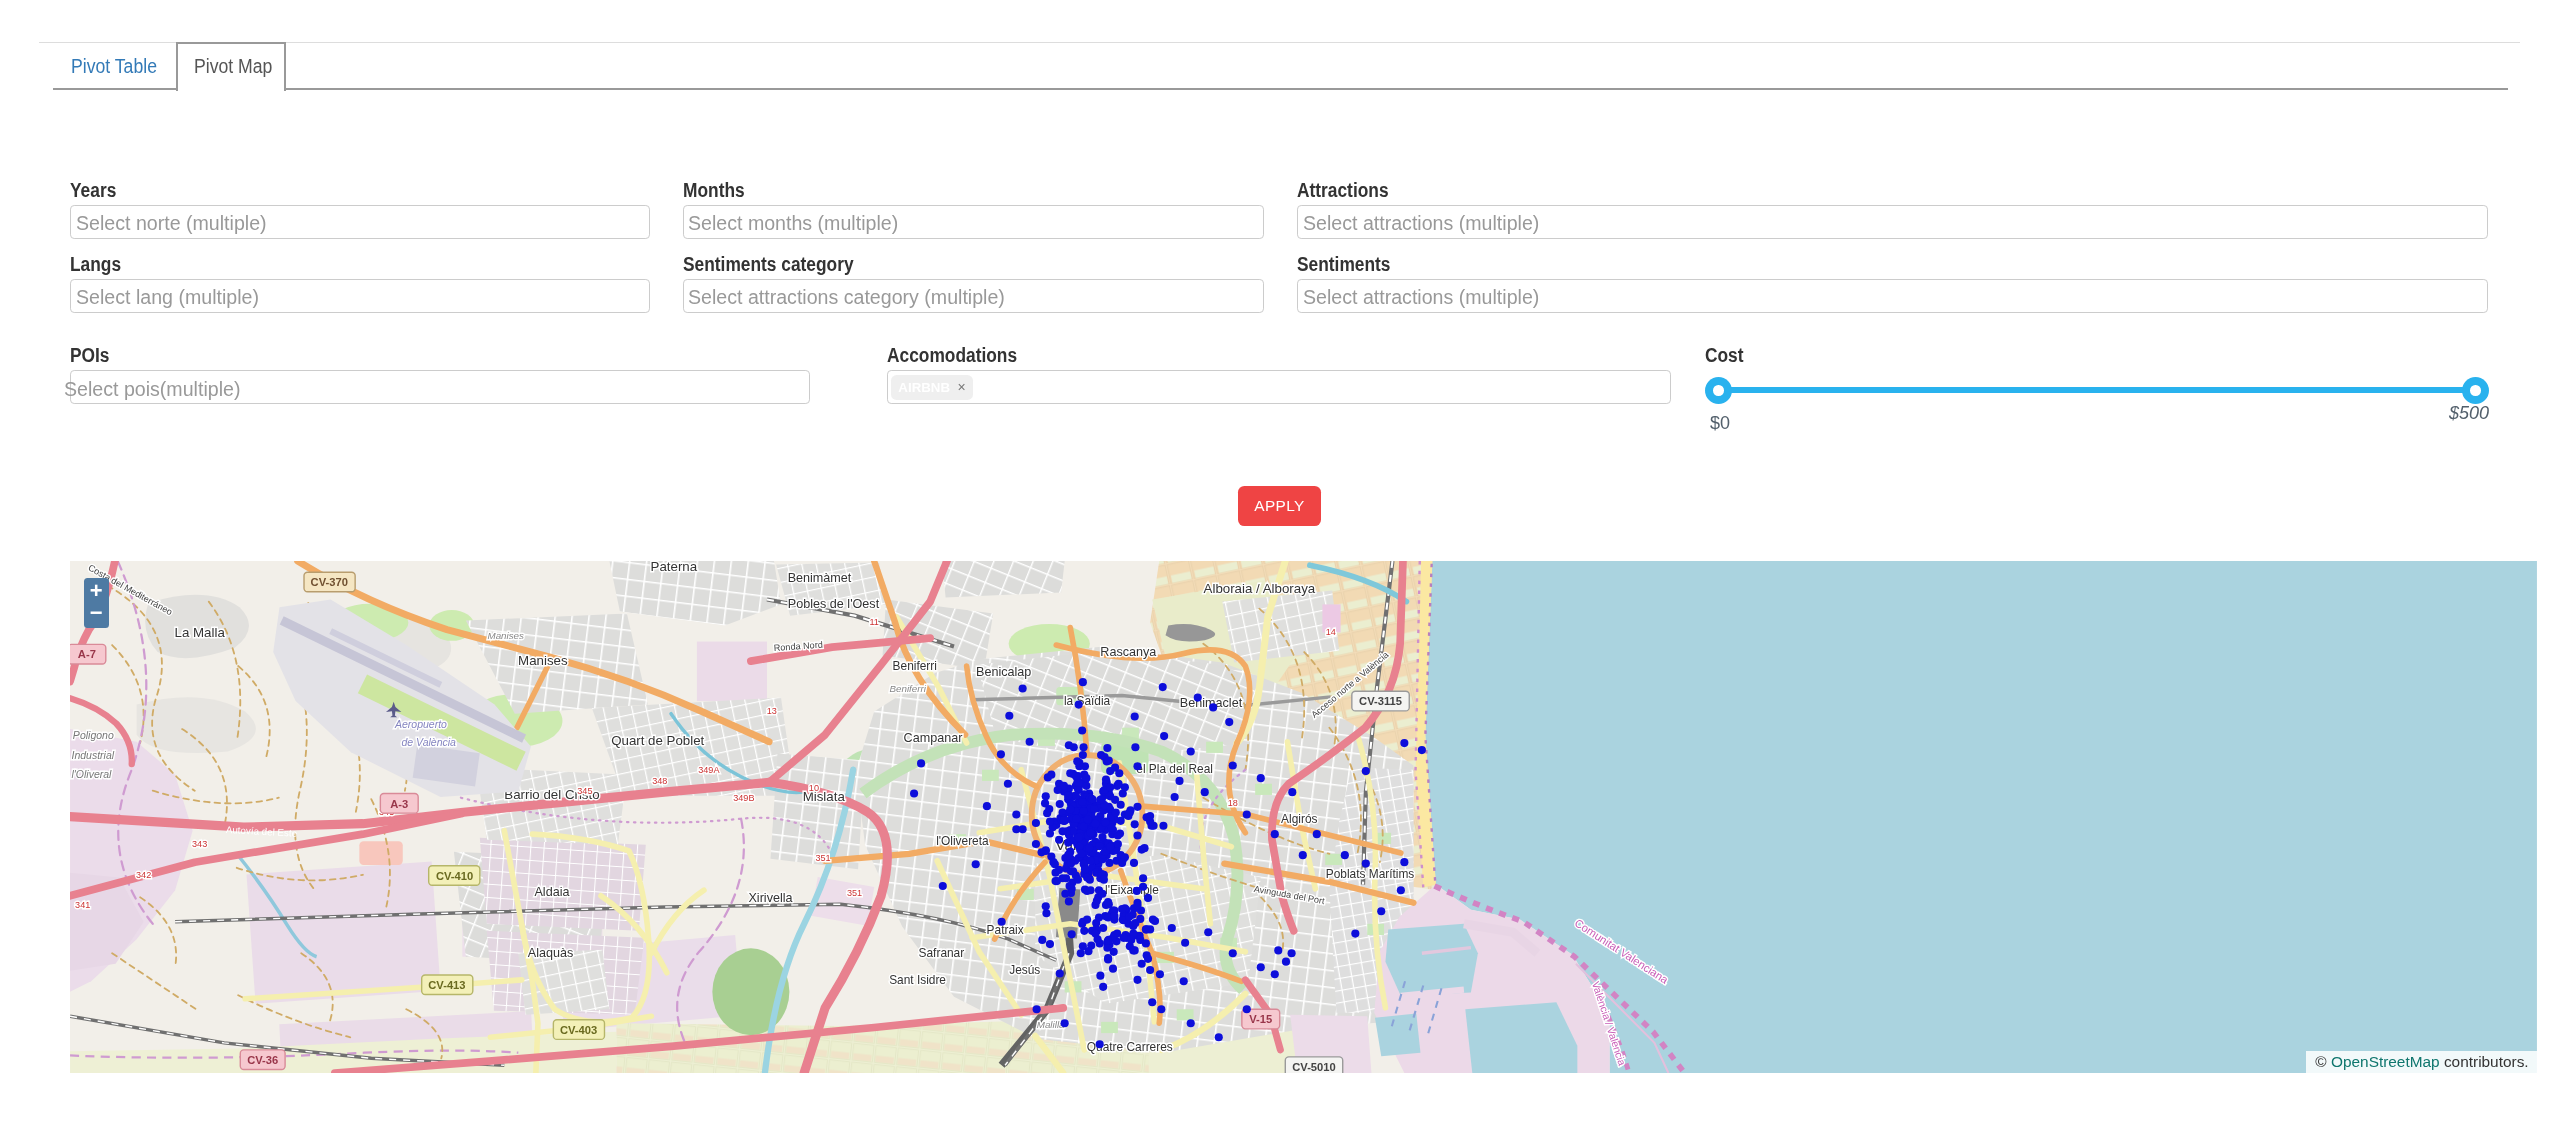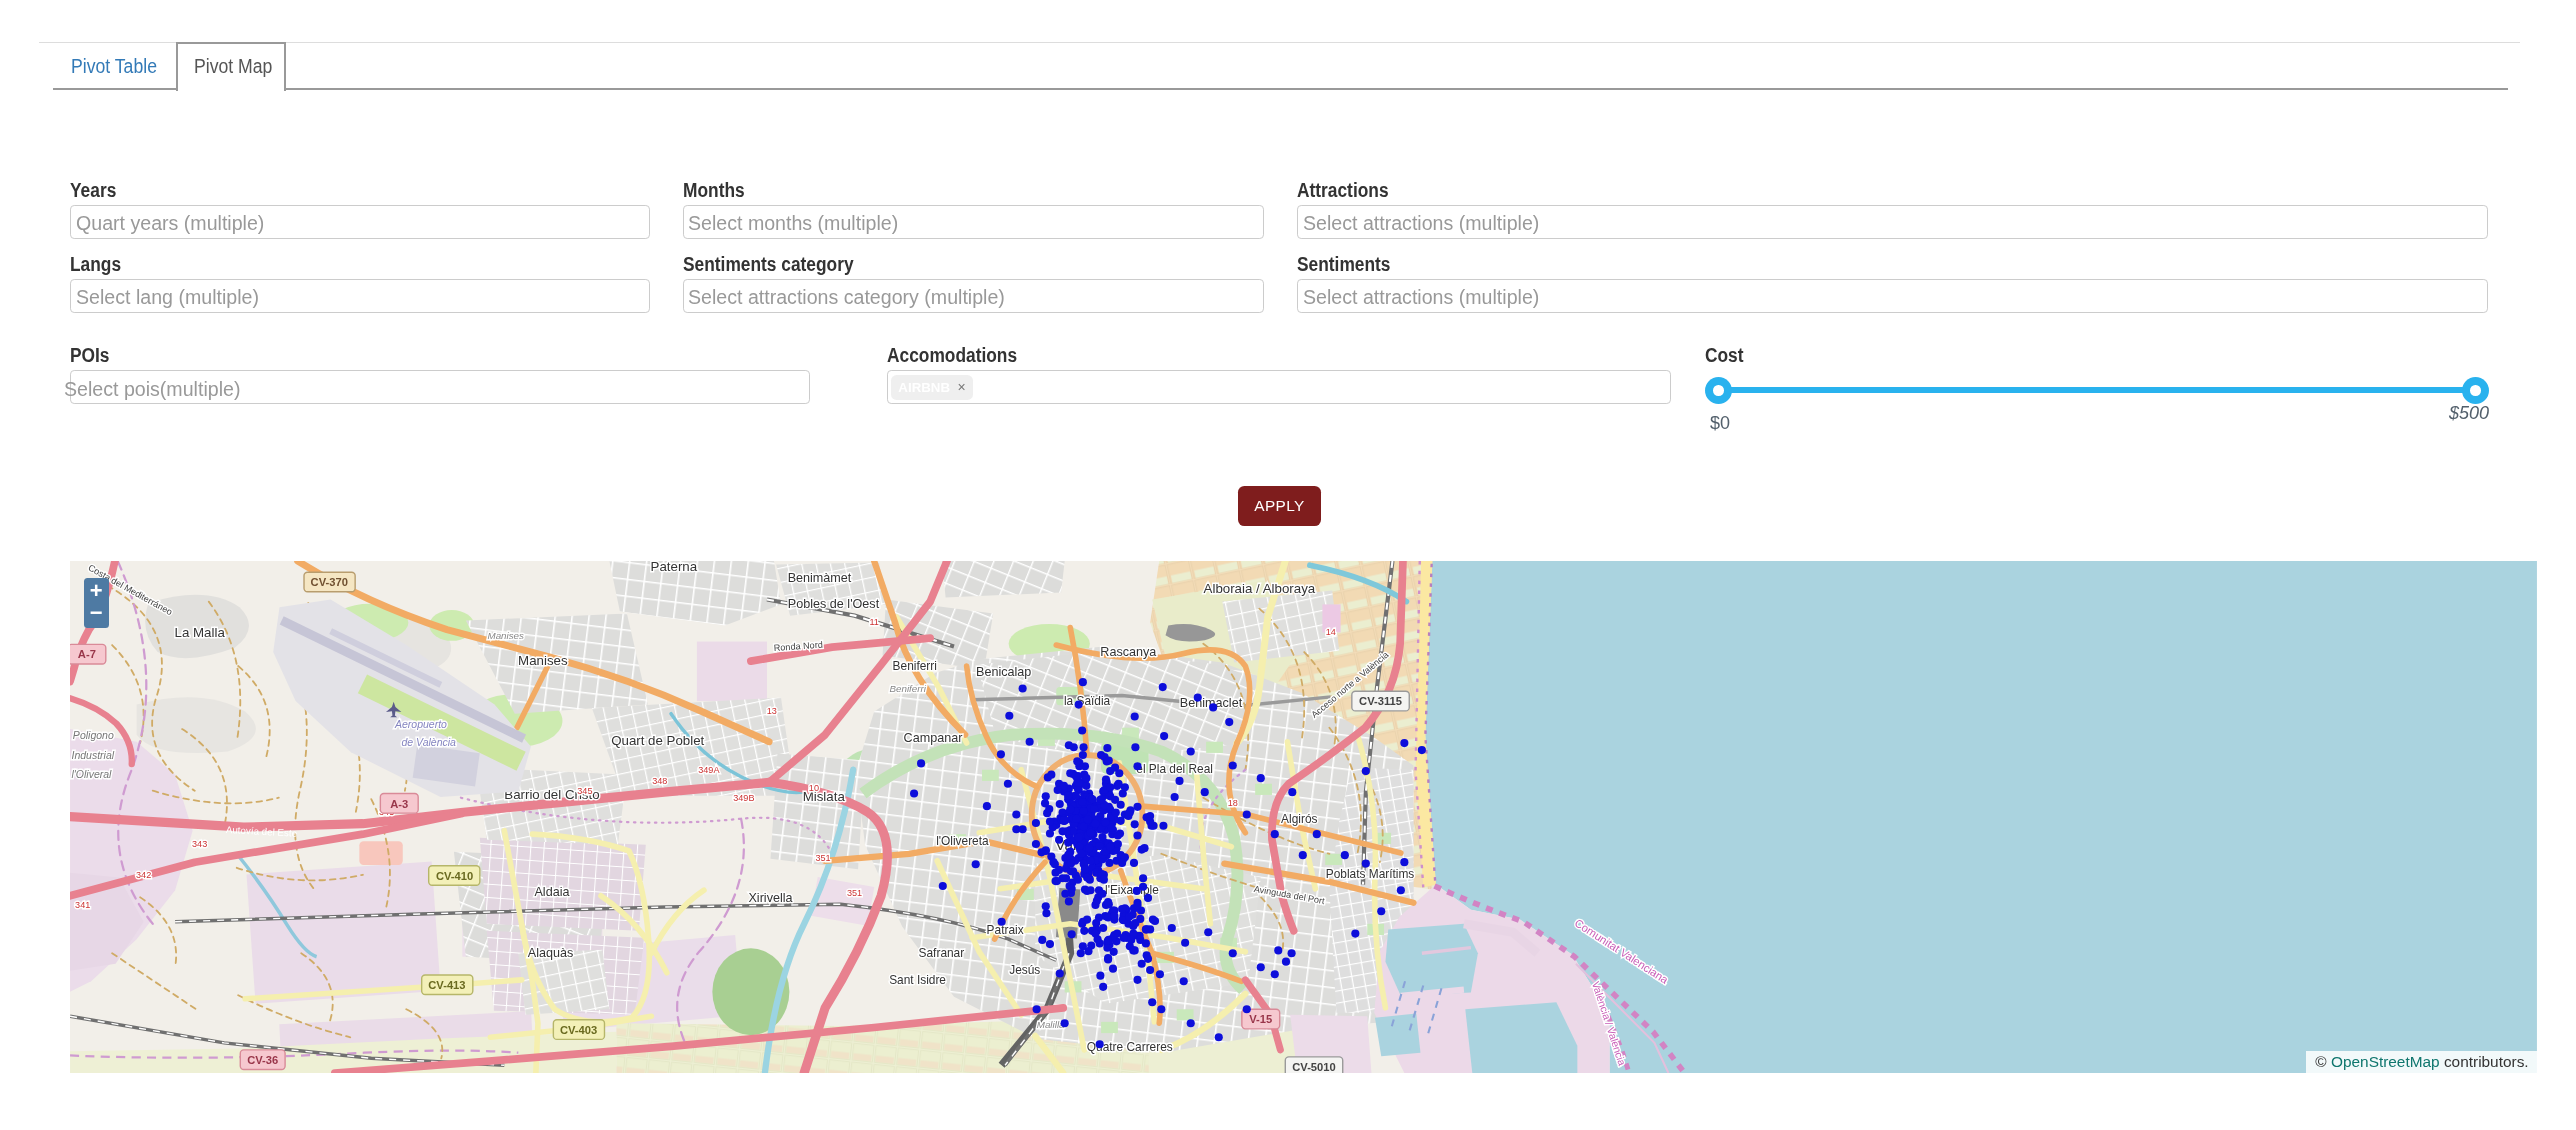--- a/index.html
+++ b/index.html
@@ -11,39 +11,39 @@
   .tabtxt { font-size:19.6px; line-height:19.6px; white-space:nowrap; transform:scaleX(0.9); transform-origin:0 50%; }
   #tab1 { left:71px; top:57px; color:#337ab7; }
   #tab2 { left:194px; top:57px; color:#555; }
   .flabel { font-weight:bold; font-size:19.6px; line-height:19.6px; color:#333; white-space:nowrap; transform:scaleX(0.885); transform-origin:0 50%; }
   .finput { background:#fff; border:1.4px solid #ccc; border-radius:4.2px; }
   .ph { font-size:19.6px; color:#999; white-space:nowrap; }
   #trk { left:1718px; top:387px; width:757px; height:6.3px; background:#29b2ee; border-radius:3.5px; }
   .knob { width:27px; height:27px; border-radius:50%; background:#29b2ee; }
   .knob i { position:absolute; left:8.4px; top:8.4px; width:10.5px; height:10.5px; border-radius:50%; background:#fff; }
   .slbl { font-size:18px; color:#53606c; }
-  #apply { left:1238px; top:486px; width:83px; height:40px; background:#7f1d1d; border-radius:6.3px; color:#fff; font-size:15.4px; text-align:center; line-height:40px; letter-spacing:0.4px; }
+  #apply { left:1238px; top:486px; width:83px; height:40px; background:#ef4444; border-radius:6.3px; color:#fff; font-size:15.4px; text-align:center; line-height:40px; letter-spacing:0.4px; }
   #tag { left:891px; top:375px; width:82px; height:25px; background:#efefef; border-radius:5.6px; color:#fff; font-size:13.3px; font-weight:bold; line-height:25px; text-align:center; }
   #map { left:70px; top:561px; width:2467px; height:512px; background:#f2efe9; overflow:hidden; }
   #zoomctl { left:14px; top:17px; width:24.5px; height:50px; background:#4e7aa3; border-radius:3.5px; color:#fff; }
   #zoomctl div { width:24.5px; height:25px; text-align:center; font-size:22px; line-height:25px; font-weight:bold; }
   #attrib { right:0px; bottom:0px; height:22px; background:rgba(255,255,255,.85); font-size:15.4px; line-height:21px; padding:0 8.4px 0 9.8px; color:#333; }
   #attrib a { color:#0f766e; }
   text { font-family:"Liberation Sans", sans-serif; }
 </style>
 </head>
 <body>
 <div class="abs" id="tab-lightline"></div>
 <div class="abs" id="tab-darkline"></div>
 <div class="abs" id="tab-active"></div>
 <div class="abs tabtxt" id="tab1">Pivot Table</div>
 <div class="abs tabtxt" id="tab2">Pivot Map</div>
 <div class="abs flabel" style="left:70px; top:181px;">Years</div>
 <div class="abs finput" style="left:70px; top:205px; width:580px; height:34px;"></div>
-<div class="abs ph" style="left:76px; top:212px;">Quart years (multiple)</div>
+<div class="abs ph" style="left:76px; top:212px;">Select norte (multiple)</div>
 <div class="abs flabel" style="left:683px; top:181px;">Months</div>
 <div class="abs finput" style="left:683px; top:205px; width:581px; height:34px;"></div>
 <div class="abs ph" style="left:688px; top:212px;text-align:center;">Select months (multiple)</div>
 <div class="abs flabel" style="left:1297px; top:181px;">Attractions</div>
 <div class="abs finput" style="left:1297px; top:205px; width:1191px; height:34px;"></div>
 <div class="abs ph" style="left:1303px; top:212px;">Select attractions (multiple)</div>
 <div class="abs flabel" style="left:70px; top:255px;">Langs</div>
 <div class="abs finput" style="left:70px; top:279px; width:580px; height:34px;"></div>
 <div class="abs ph" style="left:76px; top:286px;">Select lang (multiple)</div>
 <div class="abs flabel" style="left:683px; top:255px;">Sentiments category</div>

